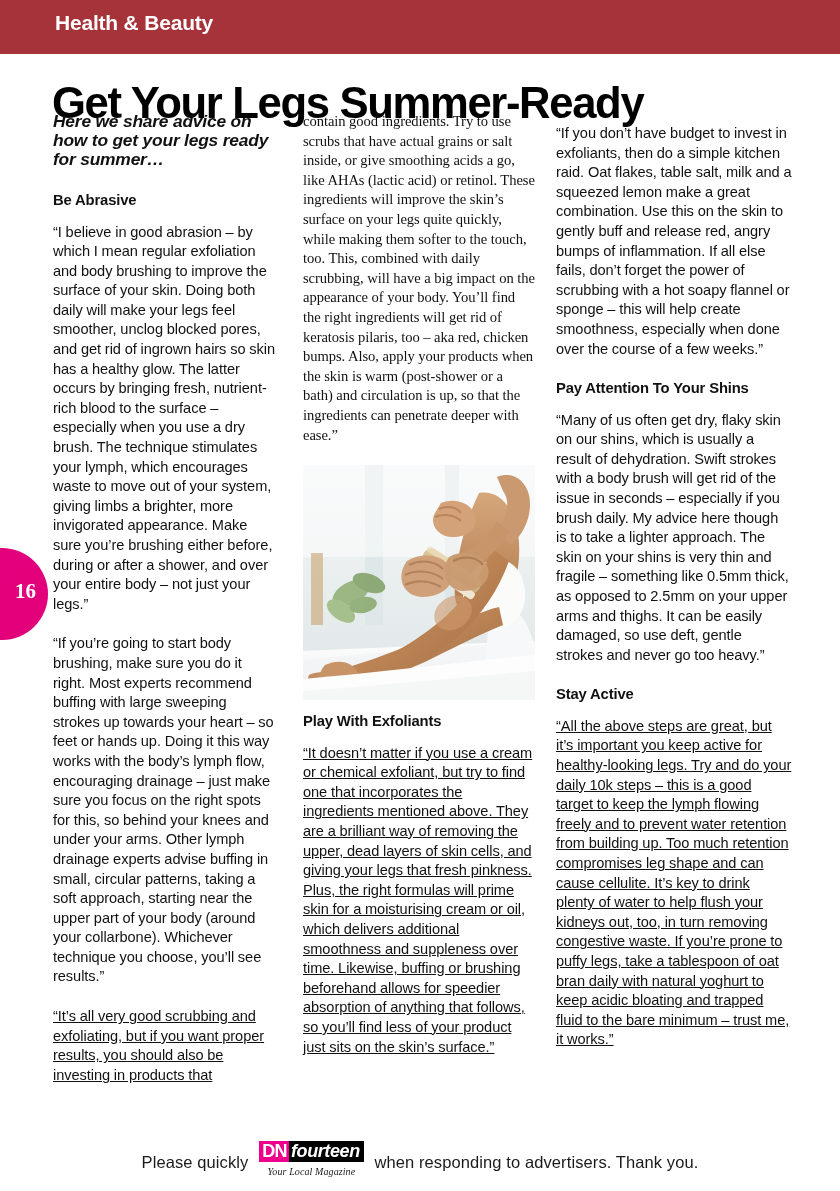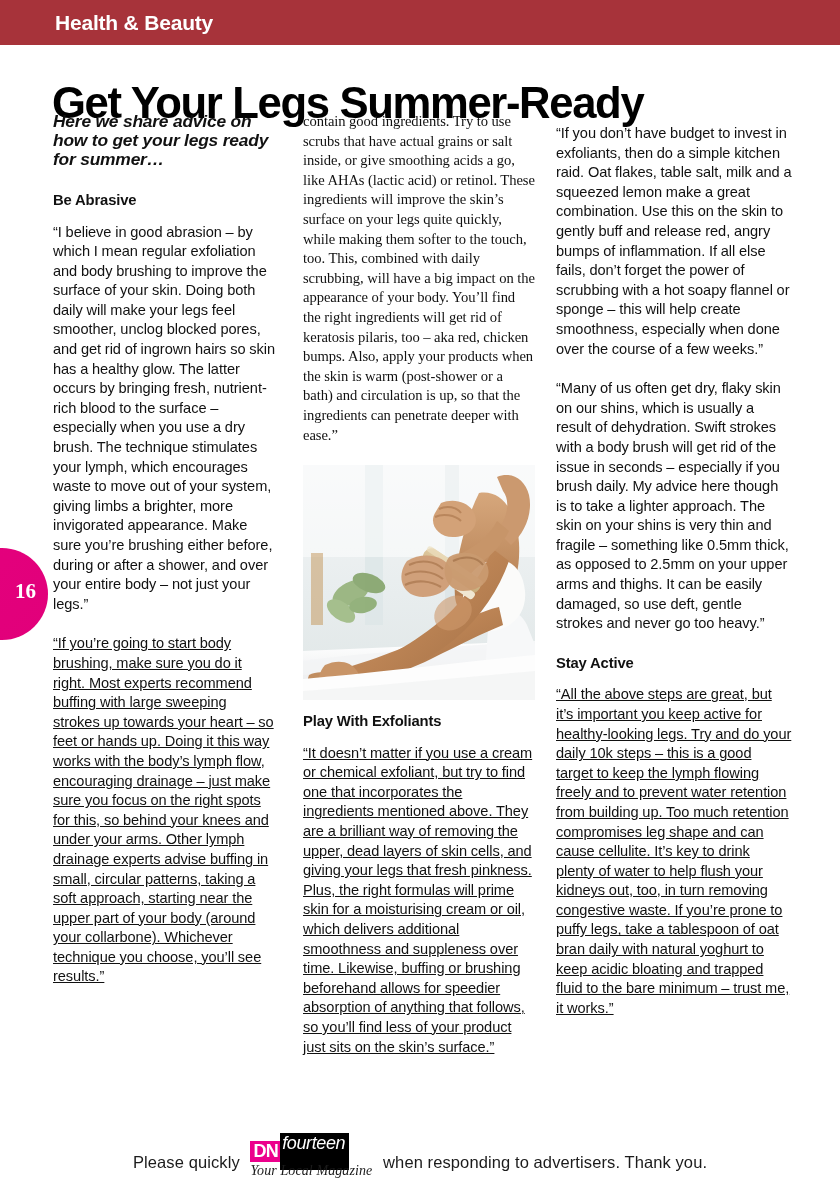--- a/index.html
+++ b/index.html
@@ -15,21 +15,21 @@
     font-family: "Liberation Sans", sans-serif;
     color: #000000;
   }
 
   
   .category-bar {
     position: absolute;
     left: 0;
     top: 0;
     width: 840px;
-    height: 45px;
+    height: 54px;
     background: #a7333a;
   }
   .category-bar .label {
     position: absolute;
     left: 55px;
     top: 11px;
     font-size: 21px;
     font-weight: bold;
     color: #ffffff;
     letter-spacing: -0.2px;
@@ -151,29 +151,29 @@
     font-size: 18px;
     line-height: 21px;
     padding: 0 2px 0 3px;
     font-family: "Liberation Sans", sans-serif;
     letter-spacing: -0.6px;
   }
   .logo-fourteen {
     background: #000000;
     color: #ffffff;
     font-style: italic;
-    font-weight: normal;
+    font-weight: bold;
     font-size: 18px;
     line-height: 21px;
-    padding: 0 4px 16px 2px;
+    padding: 0 4px 0 2px;
     letter-spacing: -0.4px;
   }
   .logo-tag {
     font-style: italic;
-    font-size: 14px;
+    font-size: 10px;
     line-height: 10px;
     color: #1a1a1a;
     text-align: center;
     font-family: "Liberation Serif", serif;
     letter-spacing: 0.1px;
     margin-top: 1px;
   }
 </style>
 </head>
 <body>
@@ -190,20 +190,21 @@
 
 <div class="col col-left">
 
   <p class="standfirst">Here we share advice on how to get your legs ready for summer…</p>
 
   <h2 class="sec-head">Be Abrasive</h2>
   <p class="body-par">“I believe in good abrasion – by which I mean regular exfoliation and body brushing to improve the surface of your skin. Doing both daily will make your legs feel smoother, unclog blocked pores, and get rid of ingrown hairs so skin has a healthy glow. The latter occurs by bringing fresh, nutrient-rich blood to the surface – especially when you use a dry brush. The technique stimulates your lymph, which encourages waste to move out of your system, giving limbs a brighter, more invigorated appearance. Make sure you’re brushing either before, during or after a shower, and over your entire body – not just your legs.”</p>
 
   <p class="body-par">“If you’re going to start body brushing, make sure you do it right. Most experts recommend buffing with large sweeping strokes up towards your heart – so feet or hands up. Doing it this way works with the body’s lymph flow, encouraging drainage – just make sure you focus on the right spots for this, so behind your knees and under your arms. Other lymph drainage experts advise buffing in small, circular patterns, taking a soft approach, starting near the upper part of your body (around your collarbone). Whichever technique you choose, you’ll see results.”</p>
 
+  <p class="body-par">“It’s all very good scrubbing and exfoliating, but if you want proper results, you should also be investing in products that</p>
 
 </div>
 
 <div class="col col-mid">
 
   <p class="flowed">contain good ingredients. Try to use scrubs that have actual grains or salt inside, or give smoothing acids a go, like AHAs (lactic acid) or retinol. These ingredients will improve the skin’s surface on your legs quite quickly, while making them softer to the touch, too. This, combined with daily scrubbing, will have a big impact on the appearance of your body. You’ll find the right ingredients will get rid of keratosis pilaris, too – aka red, chicken bumps. Also, apply your products when the skin is warm (post-shower or a bath) and circulation is up, so that the ingredients can penetrate deeper with ease.”</p>
 
   <div class="photo">
     <svg viewBox="0 0 232 235" preserveAspectRatio="xMidYMid slice" aria-hidden="true">
       <defs>
@@ -292,20 +293,21 @@
 
   <h2 class="sec-head">Play With Exfoliants</h2>
   <p class="body-par">“It doesn’t matter if you use a cream or chemical exfoliant, but try to find one that incorporates the ingredients mentioned above. They are a brilliant way of removing the upper, dead layers of skin cells, and giving your legs that fresh pinkness. Plus, the right formulas will prime skin for a moisturising cream or oil, which delivers additional smoothness and suppleness over time. Likewise, buffing or brushing beforehand allows for speedier absorption of anything that follows, so you’ll find less of your product just sits on the skin’s surface.”</p>
 
 </div>
 
 <div class="col col-right">
 
   <p class="body-par">“If you don’t have budget to invest in exfoliants, then do a simple kitchen raid. Oat flakes, table salt, milk and a squeezed lemon make a great combination. Use this on the skin to gently buff and release red, angry bumps of inflammation. If all else fails, don’t forget the power of scrubbing with a hot soapy flannel or sponge – this will help create smoothness, especially when done over the course of a few weeks.”</p>
 
+  <h2 class="sec-head">Pay Attention To Your Shins</h2>
   <p class="body-par">“Many of us often get dry, flaky skin on our shins, which is usually a result of dehydration. Swift strokes with a body brush will get rid of the issue in seconds – especially if you brush daily. My advice here though is to take a lighter approach. The skin on your shins is very thin and fragile – something like 0.5mm thick, as opposed to 2.5mm on your upper arms and thighs. It can be easily damaged, so use deft, gentle strokes and never go too heavy.”</p>
 
   <h2 class="sec-head">Stay Active</h2>
   <p class="body-par">“All the above steps are great, but it’s important you keep active for healthy-looking legs. Try and do your daily 10k steps – this is a good target to keep the lymph flowing freely and to prevent water retention from building up. Too much retention compromises leg shape and can cause cellulite. It’s key to drink plenty of water to help flush your kidneys out, too, in turn removing congestive waste. If you’re prone to puffy legs, take a tablespoon of oat bran daily with natural yoghurt to keep acidic bloating and trapped fluid to the bare minimum – trust me, it works.”</p>
 
 </div>
 
 <div class="footer">
   <span class="seg">Please quickly</span>
   <span class="logo">

